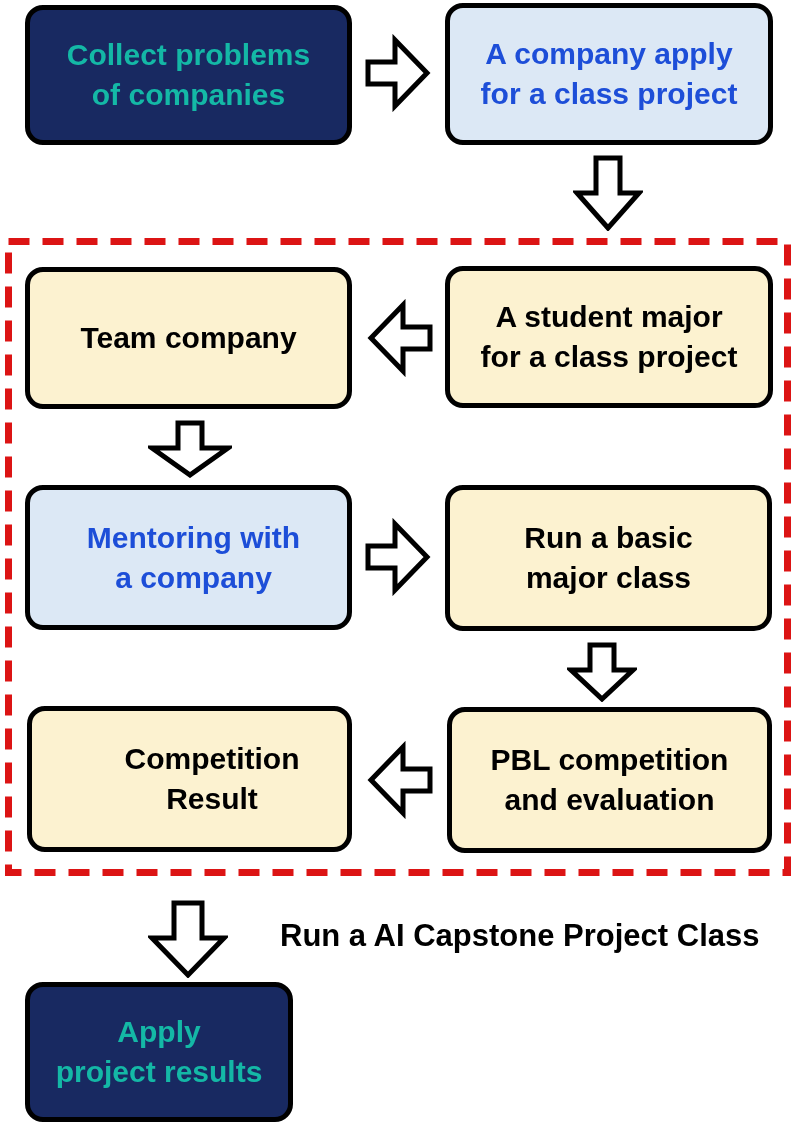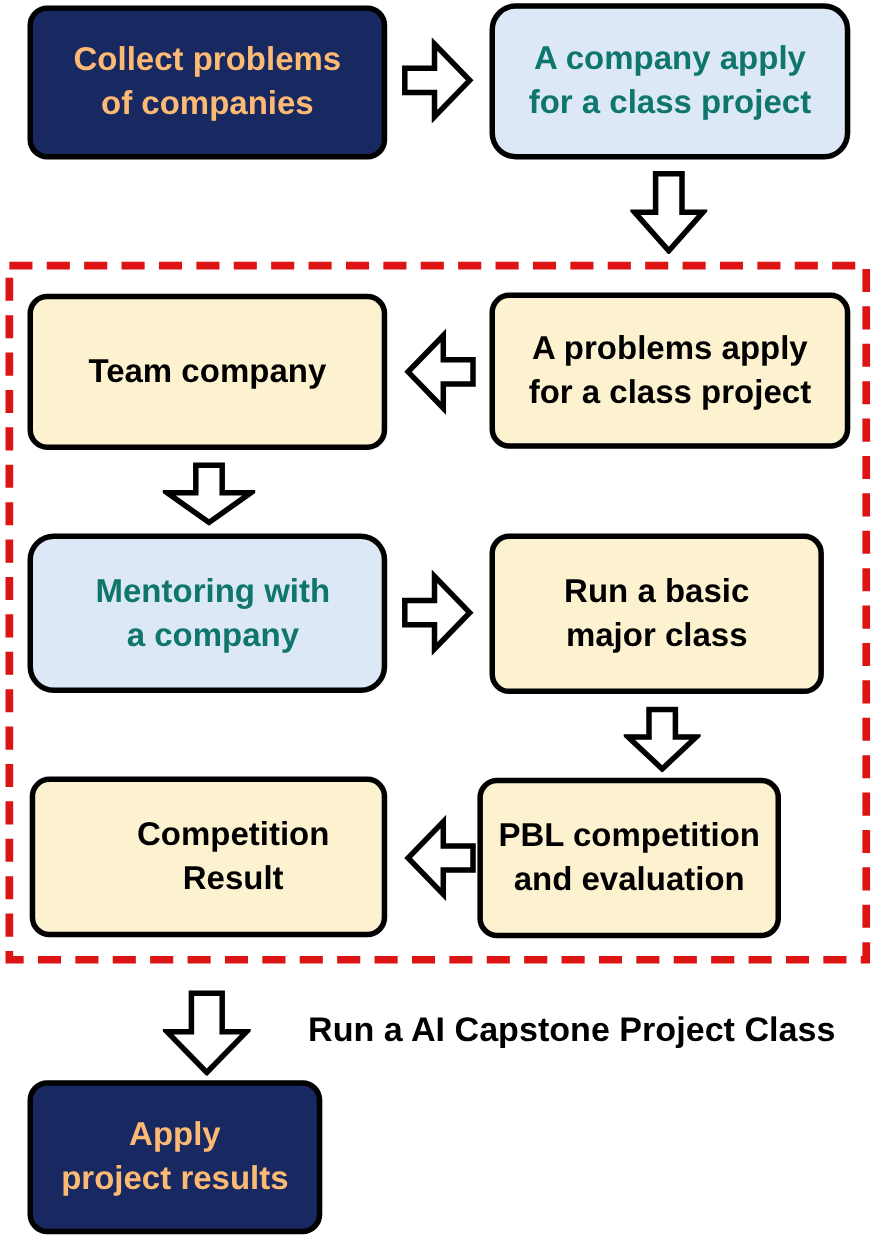--- a/index.html
+++ b/index.html
@@ -7,33 +7,33 @@
     position:relative;width:800px;height:1126px;background:#fff;overflow:hidden;
     font-family:"Liberation Sans","DejaVu Sans",sans-serif;
   }
   .node{
     position:absolute;box-sizing:border-box;
     border:5px solid #000;border-radius:18px;
     display:flex;align-items:center;justify-content:center;
     text-align:center;font-weight:bold;font-size:30px;line-height:1.32;
     white-space:pre-line;letter-spacing:0px;
   }
-  .navy{background:var(--color-navy,#182961);color:#fdba74;}
-  .blue{background:var(--color-light_blue,#dce8f5);color:#0f766e;border-radius:24px;}
+  .navy{background:var(--color-navy,#182961);color:#14b8a6;}
+  .blue{background:var(--color-light_blue,#dce8f5);color:#1d4ed8;}
   .cream{background:var(--color-cream,#fcf2d0);color:#000;}
 
   
   .n-collect   {left:25px;  top:5px;   width:327px; height:140px;}
   .n-company   {left:445px; top:3px;   width:328px; height:142px;}
   .n-student   {left:445px; top:266px; width:328px; height:142px;}
   .n-team      {left:25px;  top:267px; width:327px; height:142px;}
   .n-mentoring {left:25px;  top:485px; width:327px; height:145px;padding-left:10px;}
-  .n-basic     {left:445px; top:485px; width:304px; height:146px;}
+  .n-basic     {left:445px; top:485px; width:327px; height:146px;}
   .n-result    {left:27px;  top:706px; width:325px; height:146px;padding-left:45px;}
-  .n-pbl       {left:434px; top:707px; width:276px; height:146px;}
+  .n-pbl       {left:447px; top:707px; width:325px; height:146px;}
   .n-apply     {left:25px;  top:982px; width:268px; height:140px;}
 
   .arrow{position:absolute;}
   .a-right1{left:364px; top:34px;  width:68px; height:78px;}
   .a-down1 {left:573px; top:155px; width:70px; height:76px;}
   .a-left1 {left:366px; top:299px; width:68px; height:78px;}
   .a-down2 {left:148px; top:420px; width:84px; height:58px;}
   .a-right2{left:364px; top:518px; width:68px; height:78px;}
   .a-down3 {left:567px; top:642px; width:70px; height:60px;}
   .a-left2 {left:366px; top:741px; width:68px; height:78px;}
@@ -58,21 +58,21 @@
   <svg class="boundary" viewBox="0 0 800 1126">
     <rect x="8.5" y="241.5" width="779" height="631" stroke-dasharray="21 13"></rect>
   </svg>
 
   <div class="node navy n-collect">Collect problems
 of companies</div>
 
   <div class="node blue n-company">A company apply
 for a class project</div>
 
-  <div class="node cream n-student">A problems apply
+  <div class="node cream n-student">A student major
 for a class project</div>
 
   <div class="node cream n-team">Team company</div>
 
   <div class="node blue n-mentoring">Mentoring with
 a company</div>
 
   <div class="node cream n-basic">Run a basic
 major class</div>
 

